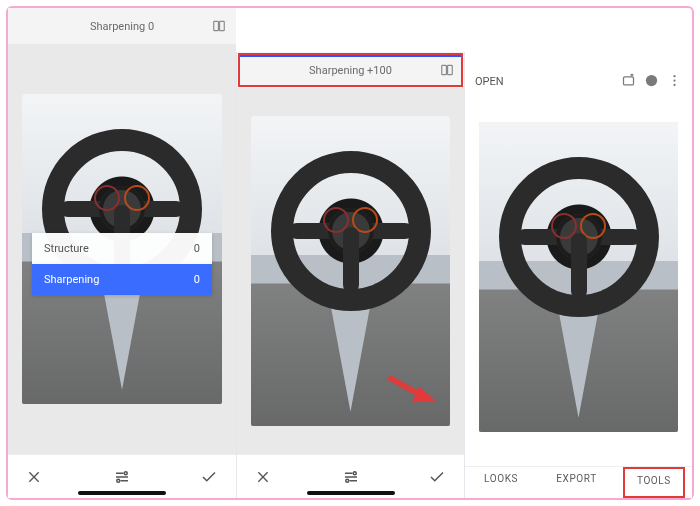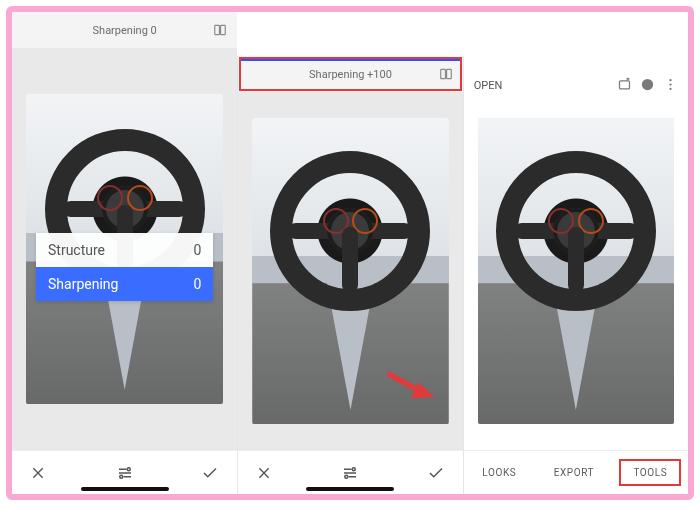--- a/index.html
+++ b/index.html
@@ -7,21 +7,21 @@
     width: 700px;
     height: 506px;
     background: #fff;
     font-family: -apple-system, BlinkMacSystemFont, "Segoe UI", Roboto, Arial, sans-serif;
     overflow: hidden;
     position: relative;
   }
   .frame {
     position: absolute;
     inset: 6px;
-    border: 6px solid #f9a8d4;
+    border: 2px solid #f9a8d4;
     border-radius: 6px;
     display: flex;
     background: #fff;
   }
   .panel {
     flex: 1 1 33.33%;
     position: relative;
     display: flex;
     flex-direction: column;
     min-width: 0;
@@ -126,21 +126,21 @@
     background: linear-gradient(180deg, #7a7a7a, #5f5f5f);
     clip-path: polygon(0 0, 38% 0, 50% 90%, 62% 0, 100% 0, 100% 100%, 0 100%);
     opacity:.9;
   }
 
   .adjust-overlay {
     position: absolute;
     left: 24px; right: 24px; top: 46%;
     background: rgba(255,255,255,0.96);
     box-shadow: 0 1px 4px rgba(0,0,0,.15);
-    font-size: 14px;
+    font-size: 11px;
   }
   .adj-row {
     display:flex; justify-content:space-between; align-items:center;
     padding: 9px 12px;
     color:#555;
   }
   .adj-row.active { background:#3a6cff; color:#fff; }
   .bottombar {
     height: 44px;
     background: #fff;
@@ -151,25 +151,24 @@
     padding: 0 18px;
     position: relative;
   }
   .bottombar .center { position:absolute; left:50%; transform:translateX(-50%); display:flex; }
   .bottombar svg { display:block; }
   .home-indicator {
     position:absolute; bottom:3px; left:50%; transform:translateX(-50%);
     width:88px; height:4px; border-radius:3px; background:#101010;
   }
   .bottom-nav {
-    height: 44px;
+    height: 32px;
     background:#fff;
     border-top:1px solid #eee;
     display:flex;
-    align-items:center;
     justify-content:space-around;
     font-size:10px;
     letter-spacing:.06em;
     color:#5b5b5b;
   }
   .bottom-nav .item { padding:6px 12px; }
   .export-hl { border:2px solid #e23a3a; padding:4px 10px; }
   .arrow {
     position:absolute;
     right:24px; bottom:46px;

